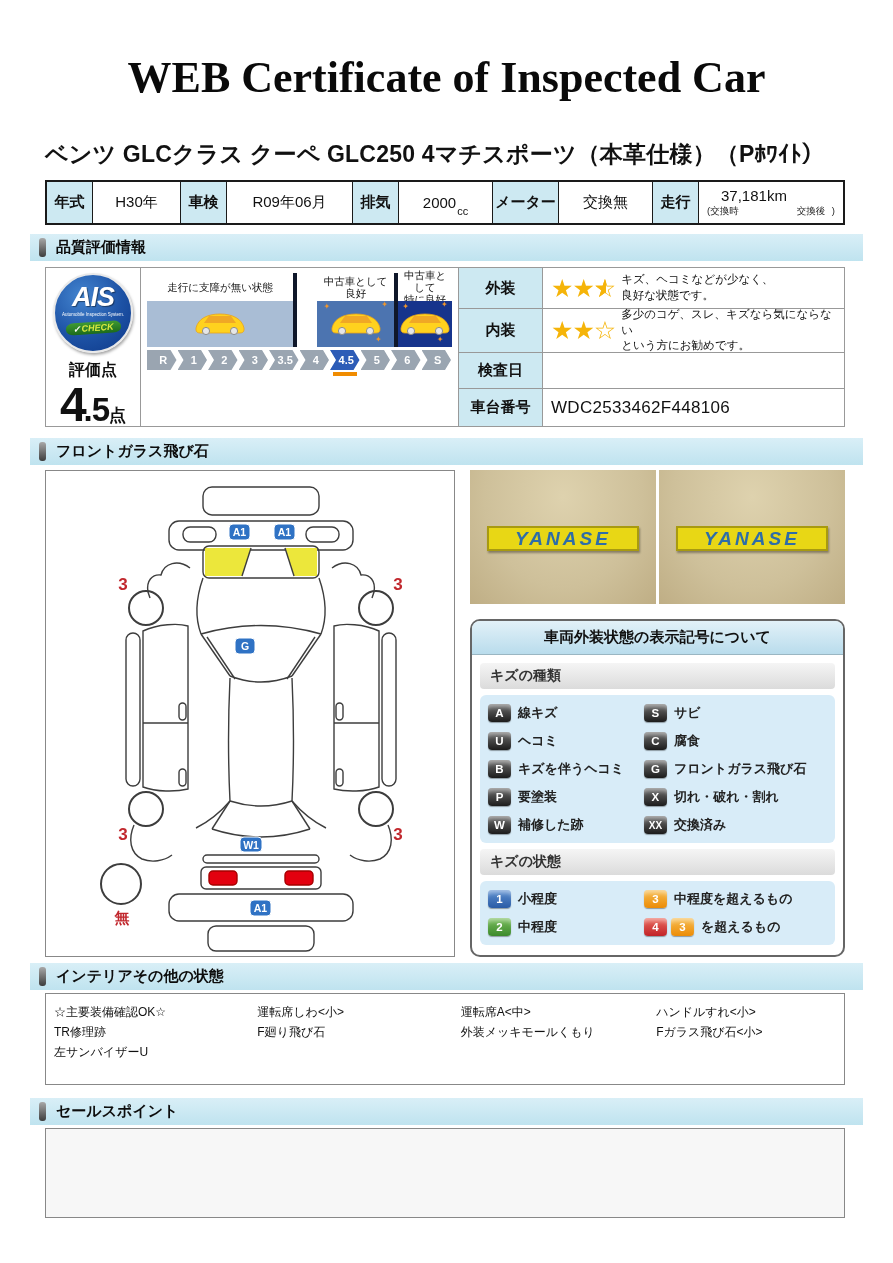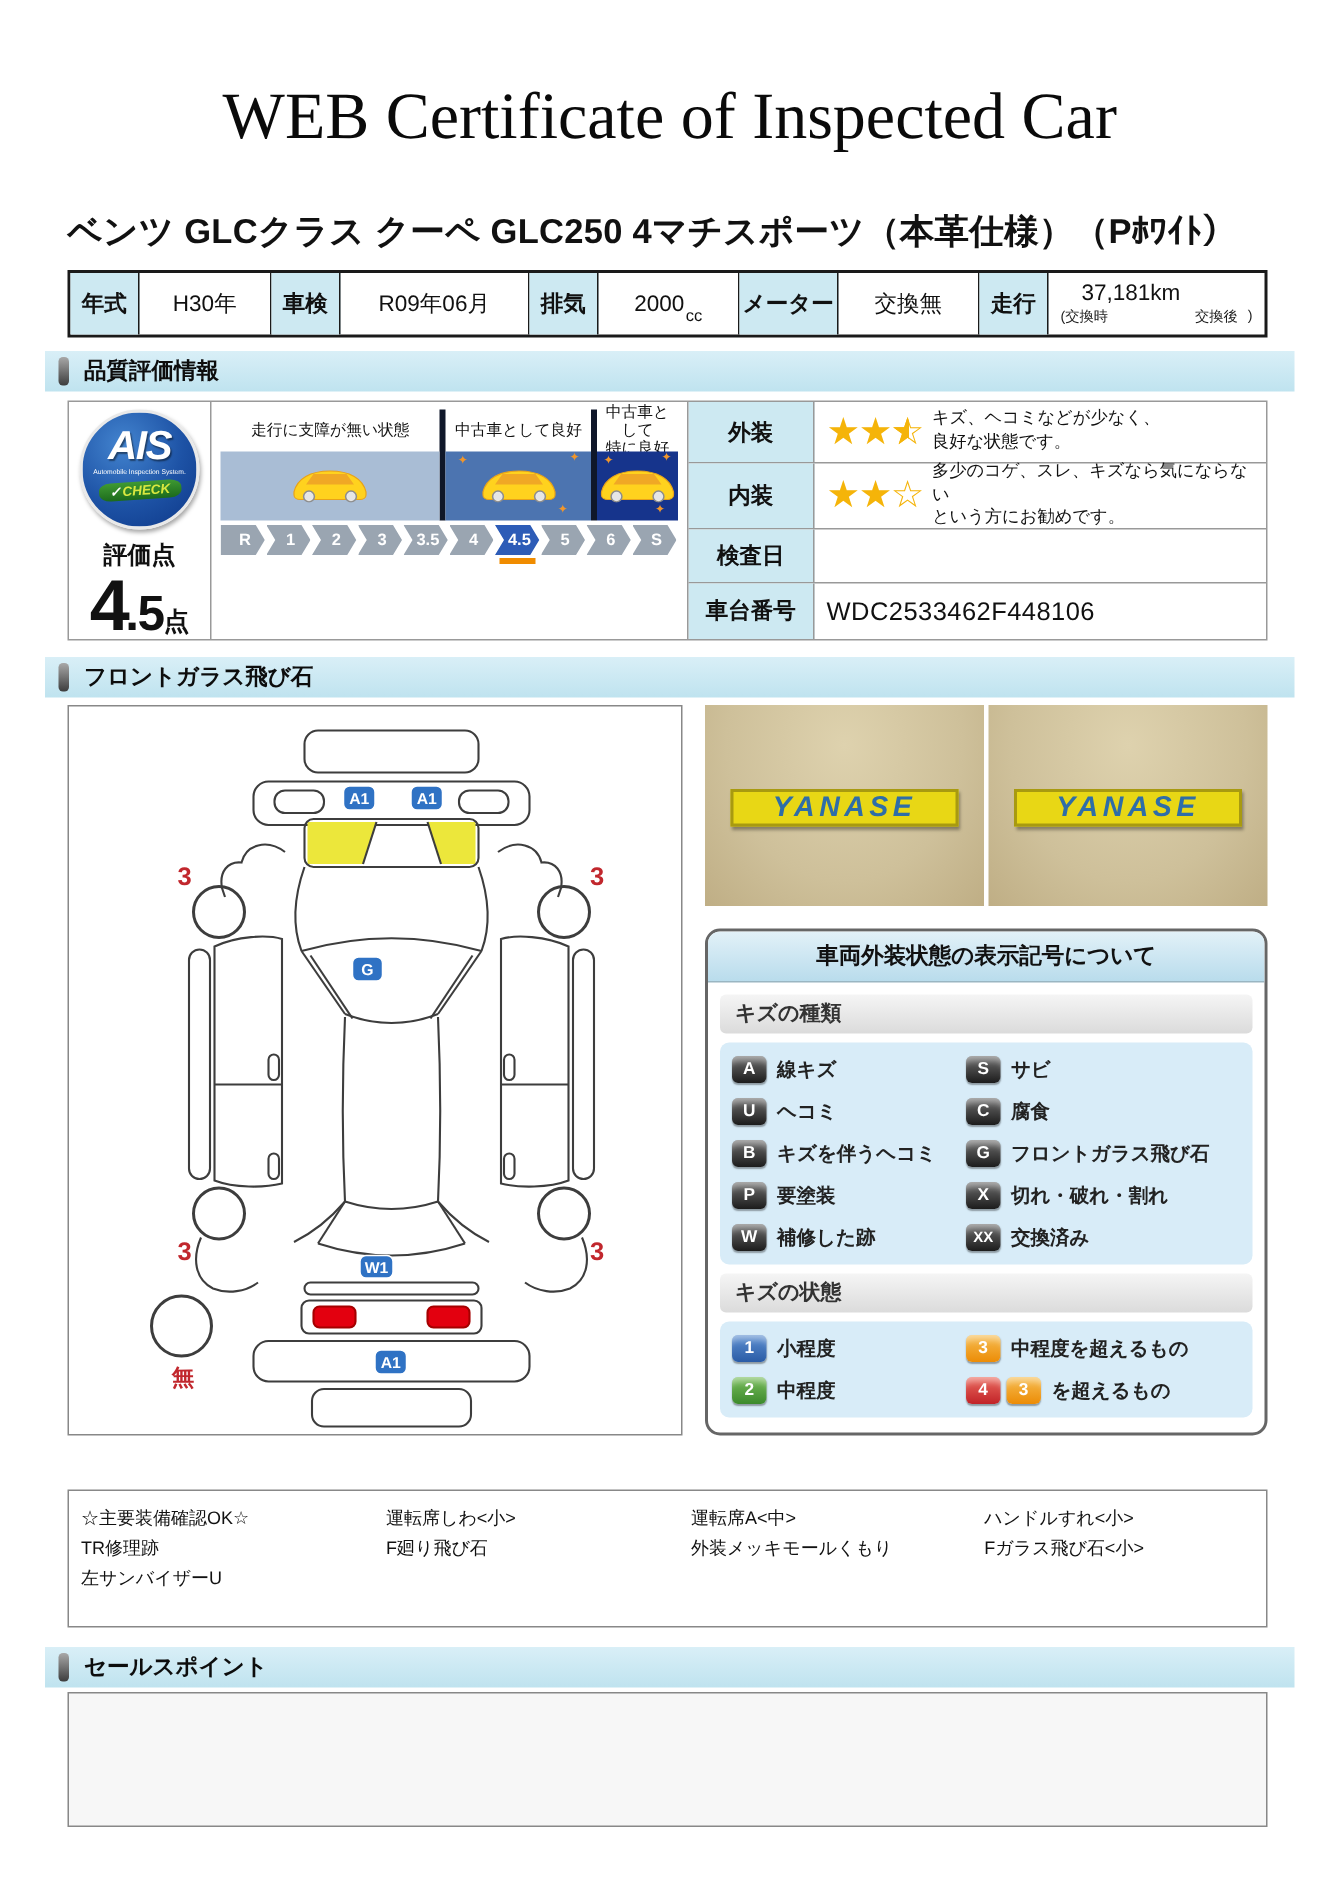--- a/index.html
+++ b/index.html
@@ -2,21 +2,21 @@
 <html><head>
 <meta charset="utf-8">
 <style>
   * { margin:0; padding:0; box-sizing:border-box; }
   html,body { background:#fff; }
   .page { position:relative; width:893px; height:1263px; background:#fff; overflow:hidden;
           font-family:"Liberation Sans", sans-serif; color:#111; }
 
   
   .title { position:absolute; top:52px; left:0; width:100%; text-align:center;
-           font-family:"Liberation Serif", serif; font-size:44px; font-weight:400; color:#0a0a0a; }
+           font-family:"Liberation Serif", serif; font-size:44px; font-weight:700; color:#0a0a0a; }
   .car-name { position:absolute; top:139px; left:45px; width:815px; font-size:23px;
               font-weight:bold; white-space:nowrap; letter-spacing:0.2px; }
 
   
   .spec-table { position:absolute; top:180px; left:45px; width:800px; height:45px;
                 display:flex; border:2px solid #1a1a1a; font-size:15px; background:#fff; }
   .spec-cell { border-right:1.5px solid #1a1a1a; display:flex; align-items:center;
                justify-content:center; height:100%; }
   .spec-cell:last-child { border-right:none; }
   .spec-label { background:#cde9f2; font-weight:bold; }
@@ -197,21 +197,21 @@
             <div class="zone-cap">走行に支障が無い状態</div>
             <div class="zone-band" style="background: rgb(169, 189, 213);">
               <span><svg width="58" height="26" viewBox="0 0 58 26">
                   <path d="M5,19 C7,10 16,5 29,5 C42,5 51,10 53,19 L53,21 C53,23 51,24 49,24 L9,24 C7,24 5,23 5,21 Z" fill="#ffd21e" stroke="#e8a21a" stroke-width="0.8"></path>
                   <path d="M18,7 L40,7 L45,14 L13,14 Z" fill="#f0a825"></path>
                   <circle cx="15" cy="22" r="3.6" fill="#e6e6e6" stroke="#8d8d8d"></circle>
                   <circle cx="43" cy="22" r="3.6" fill="#e6e6e6" stroke="#8d8d8d"></circle>
                 </svg></span>
             </div>
           </div>
-          <div class="zone" style="width: 33%;">
+          <div class="zone" style="width: 33%; padding-left: 20px;">
             <div class="zone-cap">中古車として良好</div>
             <div class="zone-band" style="background: rgb(76, 116, 176);">
               <span class="sp sp1">✦</span>
               <span class="sp sp2">✦</span>
               <span class="sp sp3">✦</span>
               <span><svg width="58" height="26" viewBox="0 0 58 26">
                   <path d="M5,19 C7,10 16,5 29,5 C42,5 51,10 53,19 L53,21 C53,23 51,24 49,24 L9,24 C7,24 5,23 5,21 Z" fill="#ffd21e" stroke="#e8a21a" stroke-width="0.8"></path>
                   <path d="M18,7 L40,7 L45,14 L13,14 Z" fill="#f0a825"></path>
                   <circle cx="15" cy="22" r="3.6" fill="#e6e6e6" stroke="#8d8d8d"></circle>
                   <circle cx="43" cy="22" r="3.6" fill="#e6e6e6" stroke="#8d8d8d"></circle>
@@ -462,20 +462,24 @@
           </div>
           <div class="lg-item">
             <span class="lg-badge bg-red">4</span>
             <span class="lg-badge bg-orange">3</span>
             <span class="lg-label">を超えるもの</span>
           </div>
         </div>
     </div>
   </div>
 
+  <div class="sec-head" id="sec-interior">
+    <div class="sec-accent"></div>
+    <div class="sec-title">インテリアその他の状態</div>
+  </div>
   <div class="interior-box">
       <div class="note-col">
         <div class="note-line">☆主要装備確認OK☆</div>
         <div class="note-line">TR修理跡</div>
         <div class="note-line">左サンバイザーU</div>
       </div>
       <div class="note-col">
         <div class="note-line">運転席しわ&lt;小&gt;</div>
         <div class="note-line">F廻り飛び石</div>
       </div>

